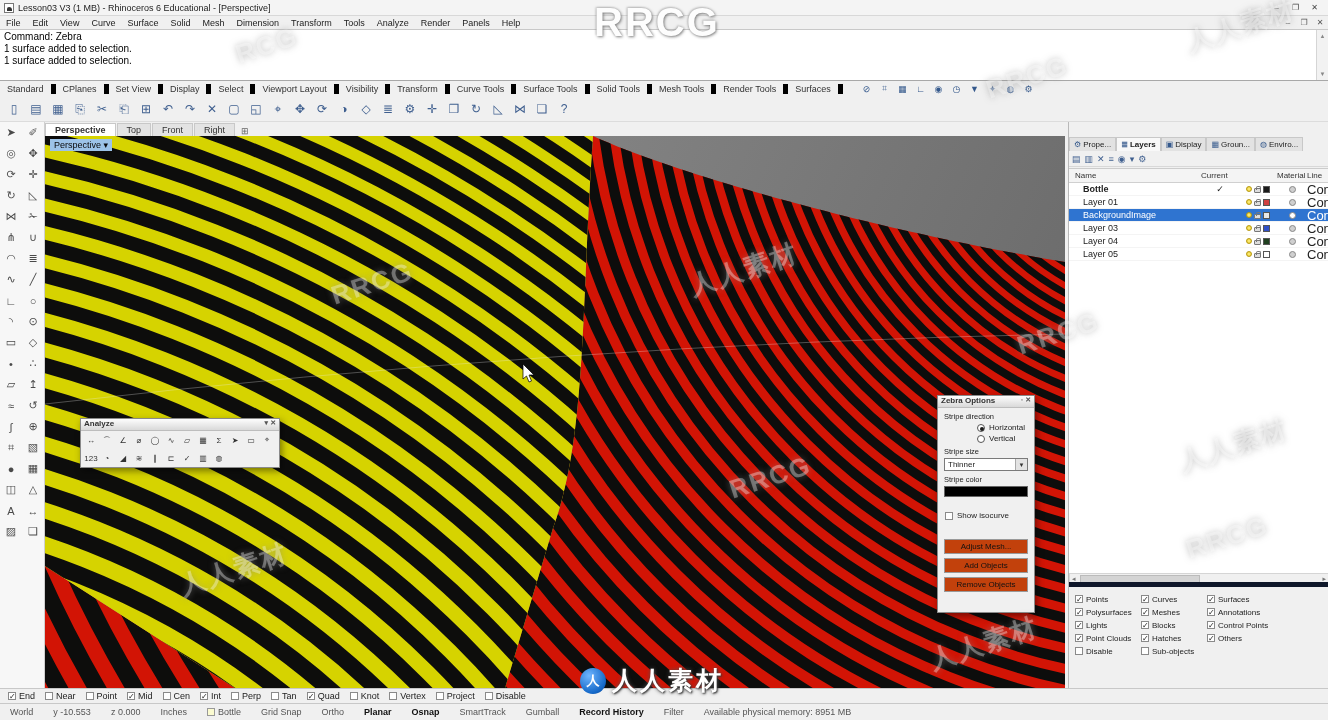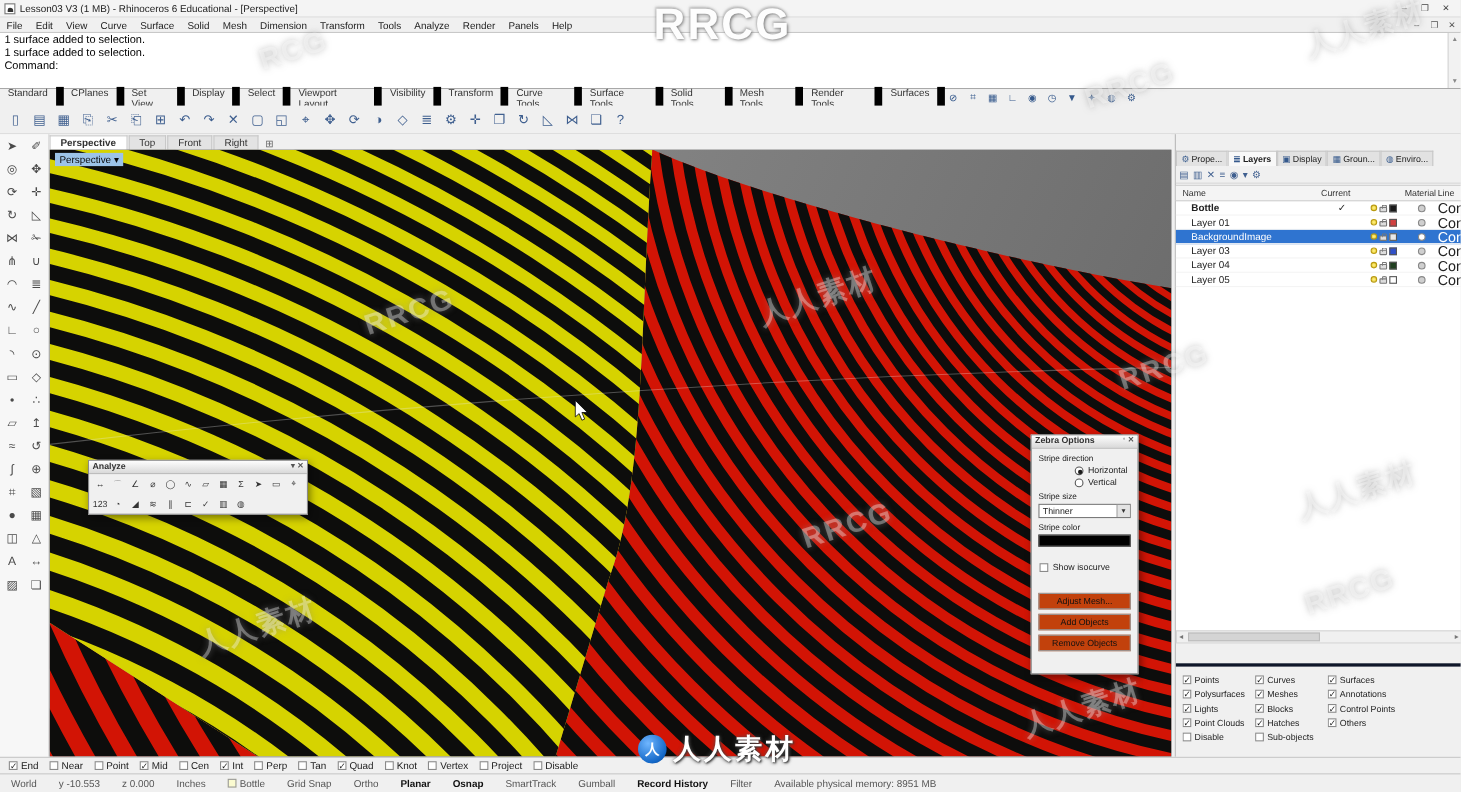--- a/index.html
+++ b/index.html
@@ -24,21 +24,21 @@
   .mwc{width:16px;text-align:center;font-size:8px;color:#555;}
 
   
   .cmd{left:0;top:29px;width:1328px;height:52px;background:#fff;border-top:1px solid #c8c8c8;border-bottom:1px solid #a8a8a8;
     font-size:10px;line-height:12px;color:#000;padding:1px 4px;overflow:hidden;}
   .cmd-scroll{position:absolute;right:0;top:0;width:12px;height:50px;background:#f2f2f2;border-left:1px solid #d5d5d5;
     display:flex;flex-direction:column;justify-content:space-between;align-items:center;font-size:6px;color:#888;}
 
   
   .ribbon{left:0;top:81px;width:1328px;height:15px;background:#f0f0f0;display:flex;align-items:center;font-size:9px;color:#333;}
-  .rtab{padding:0 7px;border-right:7px solid #000000;}
+  .rtab{padding:0 7px;border-right:5px solid #000000;}
   .ribbon-icons{margin-left:auto;margin-right:292px;display:flex;gap:3px;}
   .ricon{width:15px;height:13px;display:flex;align-items:center;justify-content:center;font-size:9px;color:#35598c;}
 
   
   .toolbar{left:0;top:96px;width:1328px;height:26px;background:#f0f0f0;border-bottom:1px solid #dcdcdc;
     display:flex;align-items:center;padding-left:4px;gap:2px;}
   .ticon{width:20px;height:20px;display:flex;align-items:center;justify-content:center;font-size:12px;color:#3f5f8f;
     border:1px solid transparent;}
 
   
@@ -113,21 +113,21 @@
   .bl{width:6px;height:6px;border-radius:50%;background:radial-gradient(#fff48a,#e8c520);border:1px solid #b89a10;}
   .lk{width:7px;height:5px;border:1px solid #777;border-radius:1px;position:relative;margin-top:2px;background:#ddd;}
   .lk:before{content:"";position:absolute;left:1px;top:-3px;width:3px;height:3px;border:1px solid #777;border-bottom:none;border-radius:2px 2px 0 0;}
   .chip{width:7px;height:7px;border:1px solid #555;}
   .lmat{display:flex;justify-content:center;}
   .mat{width:7px;height:7px;border-radius:50%;border:1px solid #888;}
   .lline{overflow:hidden;white-space:nowrap;font-size:13px;text-align:center;}
   .rp-hscroll{position:absolute;left:0;top:451px;width:260px;height:12px;background:#f0f0f0;border:1px solid #d5d5d5;
     display:flex;align-items:center;font-size:7px;color:#777;}
   .hthumb{width:120px;height:8px;background:#d4d4d4;border:1px solid #bbb;margin-left:2px;}
-  .rp-filter{position:absolute;left:0;top:481px;width:260px;height:101px;background:#f0f0f0;border-top:3px solid #0f172a;
+  .rp-filter{position:absolute;left:0;top:460px;width:260px;height:101px;background:#f0f0f0;border-top:5px solid #0f172a;
     display:grid;grid-template-columns:66px 66px 1fr;align-content:start;padding:6px 6px 0;row-gap:1px;}
   .fitem{display:flex;align-items:center;gap:3px;font-size:8px;height:12px;white-space:nowrap;overflow:hidden;}
 
   
   .osnapbar{left:0;top:688px;width:1328px;height:15px;background:#f0f0f0;border-top:1px solid #c8c8c8;
     display:flex;align-items:center;padding-left:8px;gap:10px;font-size:9px;color:#222;}
   .oitem{display:flex;align-items:center;gap:3px;}
 
   
   .statusbar{left:0;top:703px;width:1328px;height:17px;background:#f0f0f0;border-top:1px solid #c8c8c8;
@@ -184,24 +184,24 @@
 
     <span class="mwc">–</span>
         <span class="mwc">❐</span>
         <span class="mwc">✕</span>
       </div>
   </div>
 
   <div class="abs cmd">
     <div>
 
+    <div>Command: Zebra</div>
         <div>1 surface added to selection.</div>
         <div>1 surface added to selection.</div>
       </div>
-    <div>Command:</div>
     <div class="cmd-scroll">
         <span>▲</span>
         <span>▼</span>
       </div>
   </div>
 
   <div class="abs ribbon">
     <div style="display:flex">
 
     <span class="rtab">Standard</span>

